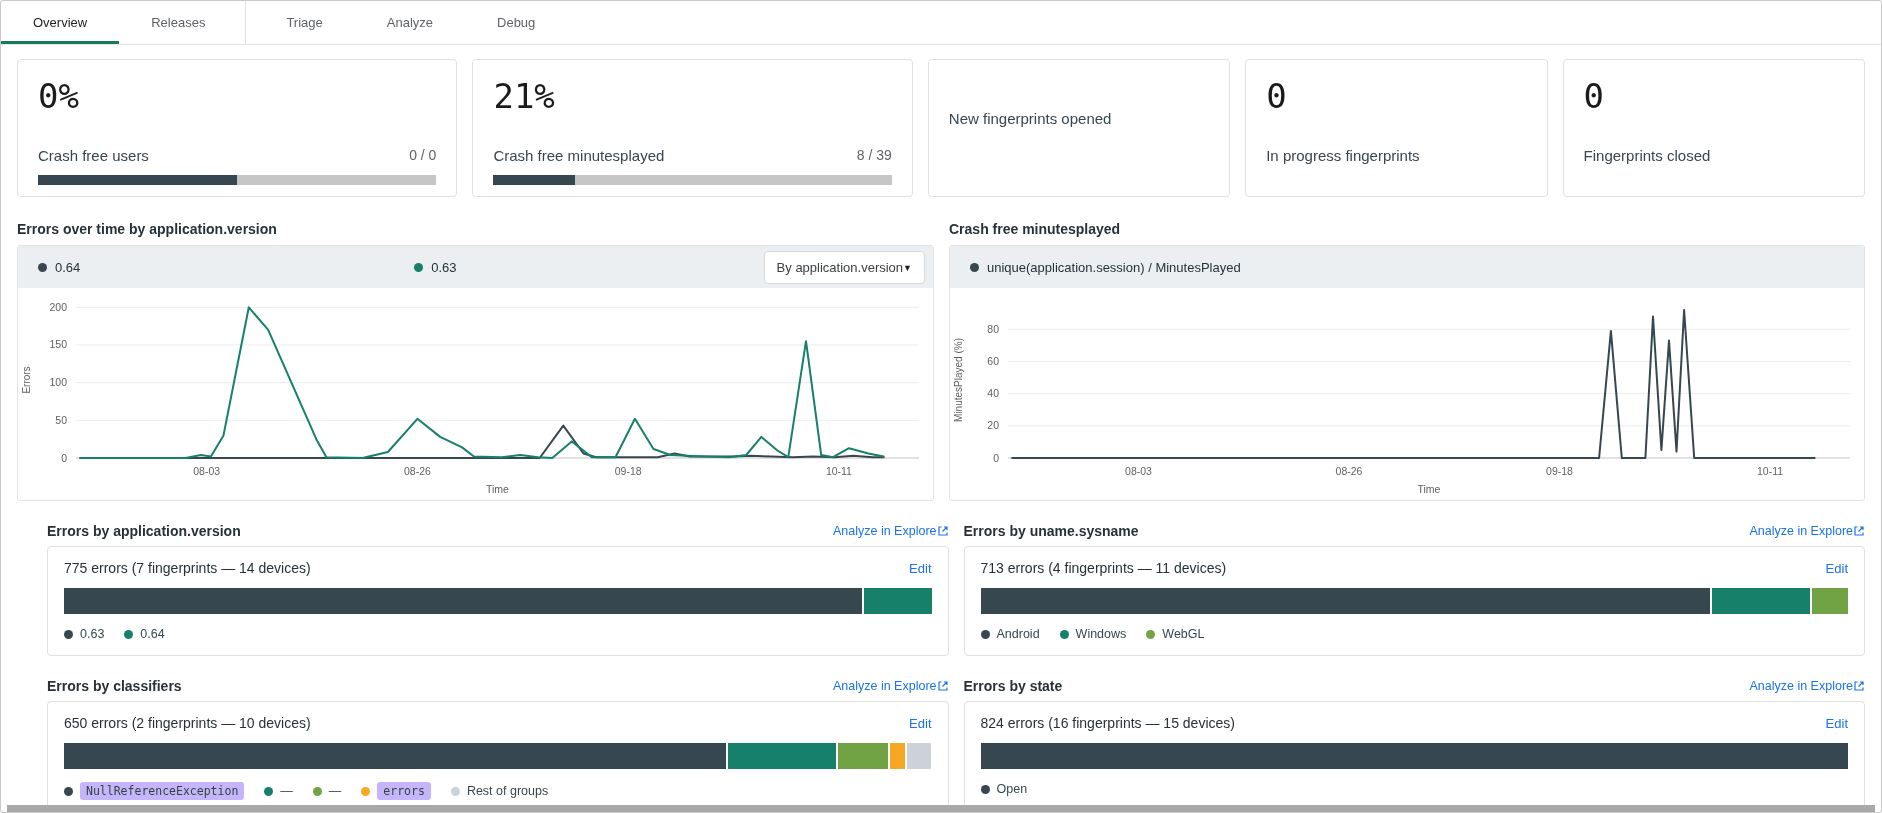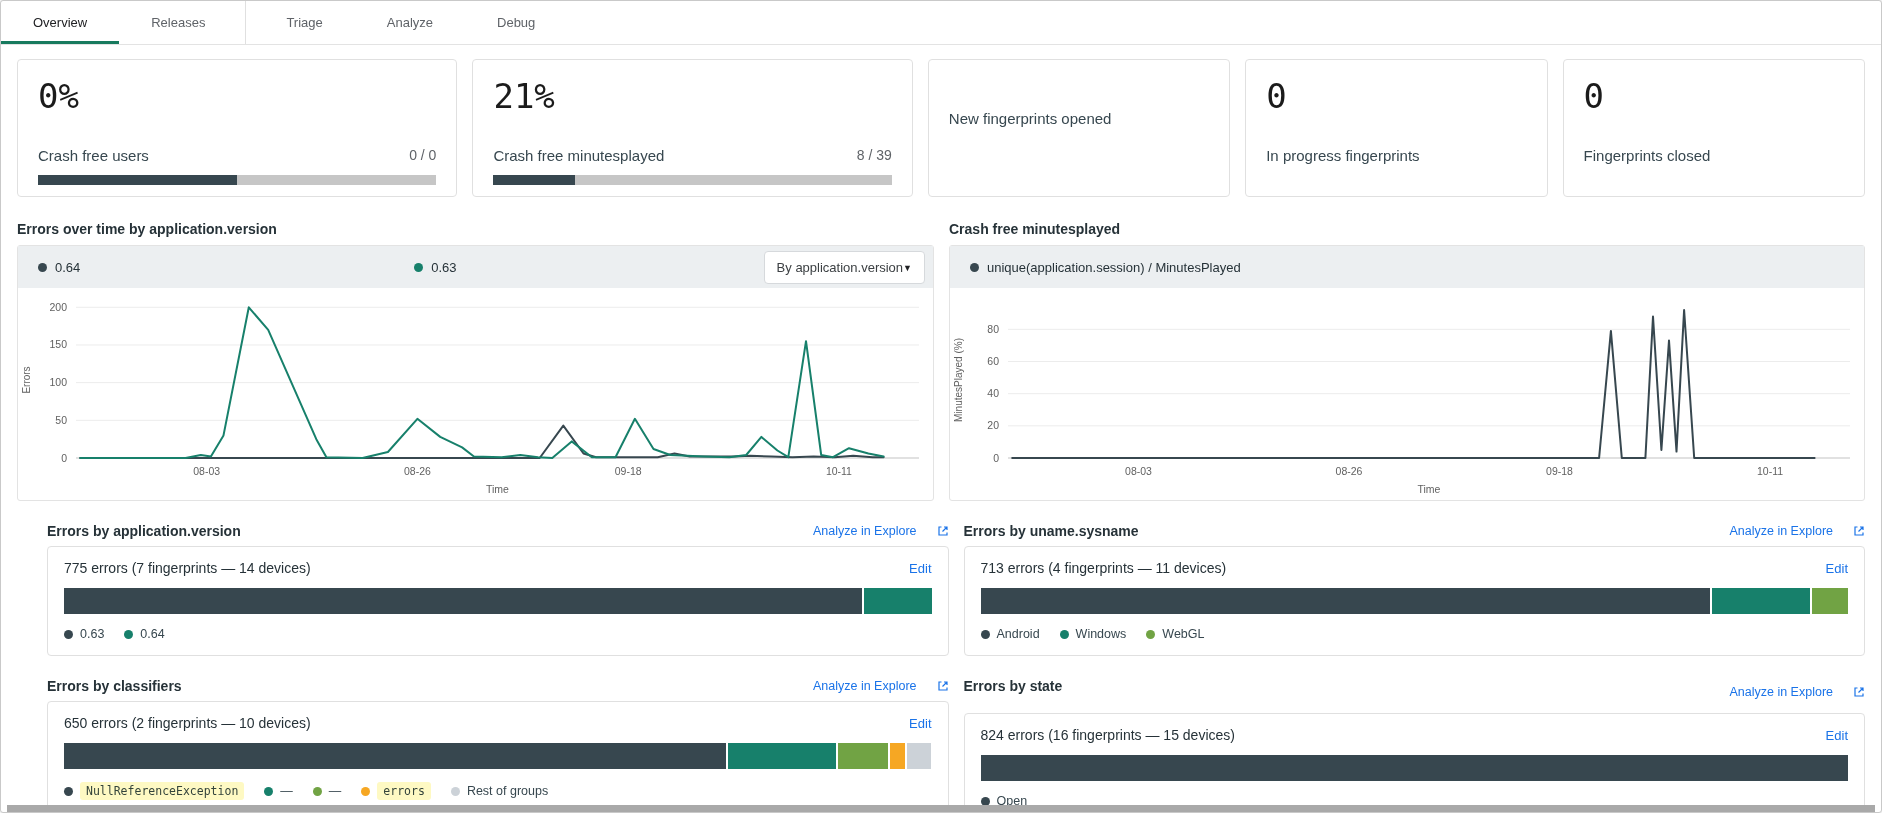--- a/index.html
+++ b/index.html
@@ -36,30 +36,30 @@
   .chart-legend-item { display:flex; align-items:center; gap:8px; font-size:13px; color:#263238; cursor:pointer; }
   .chart-legend-item.spread { width:43%; }
   .dot { width:9px; height:9px; border-radius:50%; display:inline-block; flex:none; }
   .chart-dropdown { position:absolute; top:5px; right:8px; background:#fff; border:1px solid #d6d9dc; border-radius:4px;
                     padding:8px 12px; font-size:13px; color:#3c4043; display:flex; align-items:center; cursor:pointer; }
   .chart-dropdown .caret { font-size:9px; color:#202124; }
   .chart-plot { height:212px; width:100%; }
   
   .breakdown-row { display:grid; grid-template-columns:1fr 1fr; gap:15px; margin-top:22px;padding-left:30px; }
   .bd-header { display:flex; justify-content:space-between; align-items:center; margin-bottom:7px; }
-  .bd-link { font-size:12.5px; color:#1a73e8; text-decoration:none; display:flex; align-items:center; gap:20px; cursor:pointer; }
+  .bd-link { font-size:12.5px; color:#1a73e8; text-decoration:none; display:flex; align-items:center; gap:0; cursor:pointer; }
   .bd-card { border:1px solid #e0e0e0; border-radius:4px; background:#fff; padding:13px 16px 14px 16px; }
   .bd-summary-row { display:flex; justify-content:space-between; align-items:baseline; }
   .bd-summary { font-size:14px; color:#263238; }
   .bd-edit { font-size:13px; color:#1a73e8; cursor:pointer; }
   .bd-bar { display:flex; gap:2px; height:26px; margin-top:12px; }
   .bd-bar > div { height:100%; }
   .bd-legend { display:flex; align-items:center; gap:20px; margin-top:13px; flex-wrap:wrap; }
   .bd-legend-item { display:flex; align-items:center; gap:7px; font-size:12.5px; color:#37474f; }
-  .chip { font-family:"DejaVu Sans Mono", monospace; font-size:11.5px; background:#fef9c3; color:#33433a;
+  .chip { font-family:"DejaVu Sans Mono", monospace; font-size:11.5px; background:#c4b5fd; color:#33433a;
           padding:2px 6px; border-radius:3px; }
   .ext-icon { width:12px; height:12px; }
   .bottom-strip { position:absolute; left:6px; right:6px; bottom:0; height:7px; background:#a9a9a9; }
   svg text { font-family:"Liberation Sans", sans-serif; }
 </style>
 </head>
 <body>
 
 <div class="window">
 
@@ -298,21 +298,21 @@
               </div>
               <div class="bd-legend-item">
                 <span class="dot" style="background: rgb(204, 210, 216);"></span>
                 <span>Rest of groups</span>
               </div>
             </div>
         </div>
       </div>
       <div>
         <div class="bd-header">
-          <div class="section-title" style="margin-bottom:12px">Errors by state</div>
+          <div class="section-title" style="margin-bottom:0">Errors by state</div>
           <a class="bd-link">
             <span>Analyze in Explore</span>
             <svg class="ext-icon" viewBox="0 0 24 24" fill="none" stroke="#1a73e8" stroke-width="2.4">
                 <path d="M9 4H4v16h16v-5M14 4h6v6M20 4l-9 9"></path>
               </svg>
           </a>
         </div>
         <div class="bd-card">
           <div class="bd-summary-row">
             <span class="bd-summary">824 errors (16 fingerprints — 15 devices)</span>

